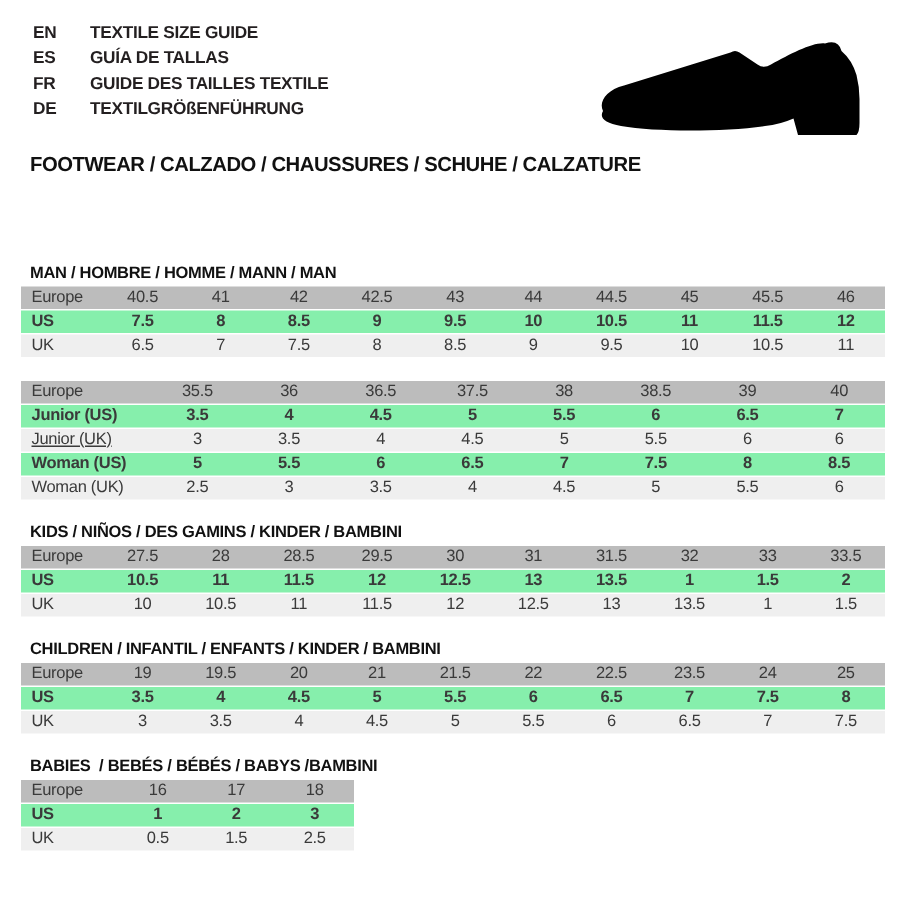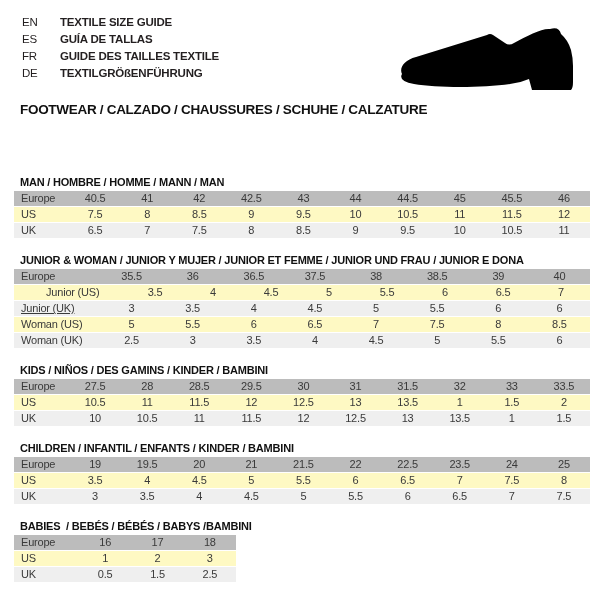--- a/index.html
+++ b/index.html
@@ -3,40 +3,40 @@
 <meta charset="utf-8">
 <style>
   html,body{margin:0;padding:0;background:#ffffff;}
   .page{
     position:relative;width:600px;height:600px;background:#ffffff;overflow:hidden;
     font-family:"Liberation Sans","DejaVu Sans",sans-serif;color:#231f20;
   }
   
   .lang-block{position:absolute;top:13px;left:22px;}
   .lang-row{display:flex;height:17px;align-items:center;}
-  .lang-code{width:38px;font-size:11.5px;font-weight:normal;letter-spacing:-0.2px;}
+  .lang-code{width:38px;font-size:11.5px;font-weight:bold;letter-spacing:-0.2px;}
   .lang-text{font-size:11.5px;font-weight:bold;letter-spacing:-0.2px;white-space:pre;}
   
   .shoe{position:absolute;top:26px;left:392px;width:190px;height:70px;}
   
   .category-title{
     position:absolute;top:102px;left:20px;font-size:13.5px;font-weight:bold;
     letter-spacing:-0.3px;color:#111111;white-space:nowrap;
   }
   
   .tables{position:absolute;top:176px;left:14px;width:576px;}
   .size-section{margin-bottom:16px;width:576px;}
   .table-title{
     font-size:11px;font-weight:bold;letter-spacing:-0.2px;color:#111111;
     line-height:12px;margin:0 0 3px 6px;white-space:pre;
   }
   .size-table{width:100%;}
   .t-row{display:flex;height:15px;margin-bottom:1px;align-items:center;}
   .t-row.head{background:#bcbcbc;}
-  .t-row.plain{background:#fef9c3;}
+  .t-row.plain{background:#86efac;font-weight:bold;}
   .t-row.alt{background:#efefef;}
   .cell{font-size:11px;letter-spacing:-0.2px;color:#3a3a3a;line-height:15px;}
   .cell.label{padding-left:7px;text-align:left;flex:none;white-space:nowrap;}
   .cell.val{flex:1;text-align:center;}
 </style>
 </head>
 <body>
 
 <div class="page">
 
@@ -120,35 +120,34 @@
             <div class="cell val">8.5</div>
             <div class="cell val">9</div>
             <div class="cell val">9.5</div>
             <div class="cell val">10</div>
             <div class="cell val">10.5</div>
             <div class="cell val">11</div>
           </div>
         </div>
       </section>
       <section class="size-section" style="width: 576px;">
-        <div class="table-title">JUNIOR &amp; WOMAN / JUNIOR Y MUJER / JUNIOR ET FEMME / JUNIOR UND FRAU / JUNIOR E DONA</div>
         <div class="size-table">
           <div class="t-row head">
             <div class="cell label" style="width: 80px;">Europe</div>
             <div class="cell val">35.5</div>
             <div class="cell val">36</div>
             <div class="cell val">36.5</div>
             <div class="cell val">37.5</div>
             <div class="cell val">38</div>
             <div class="cell val">38.5</div>
             <div class="cell val">39</div>
             <div class="cell val">40</div>
           </div>
           <div class="t-row plain">
-            <div class="cell label" style="width: 80px; margin-left: 25px;">Junior (US)</div>
+            <div class="cell label" style="width: 80px;">Junior (US)</div>
             <div class="cell val">3.5</div>
             <div class="cell val">4</div>
             <div class="cell val">4.5</div>
             <div class="cell val">5</div>
             <div class="cell val">5.5</div>
             <div class="cell val">6</div>
             <div class="cell val">6.5</div>
             <div class="cell val">7</div>
           </div>
           <div class="t-row alt">

